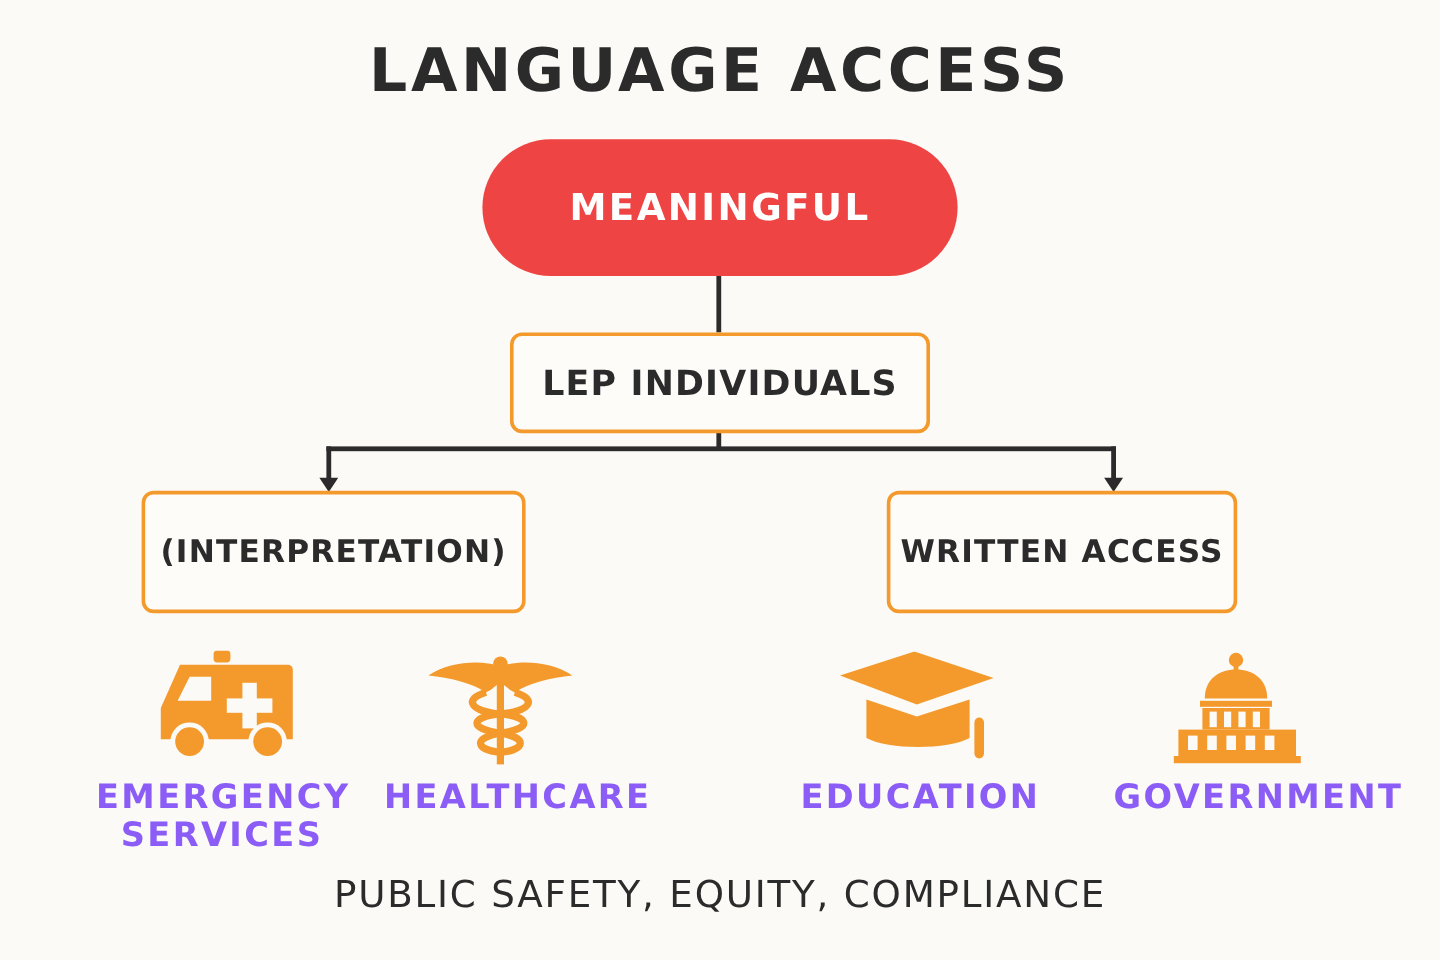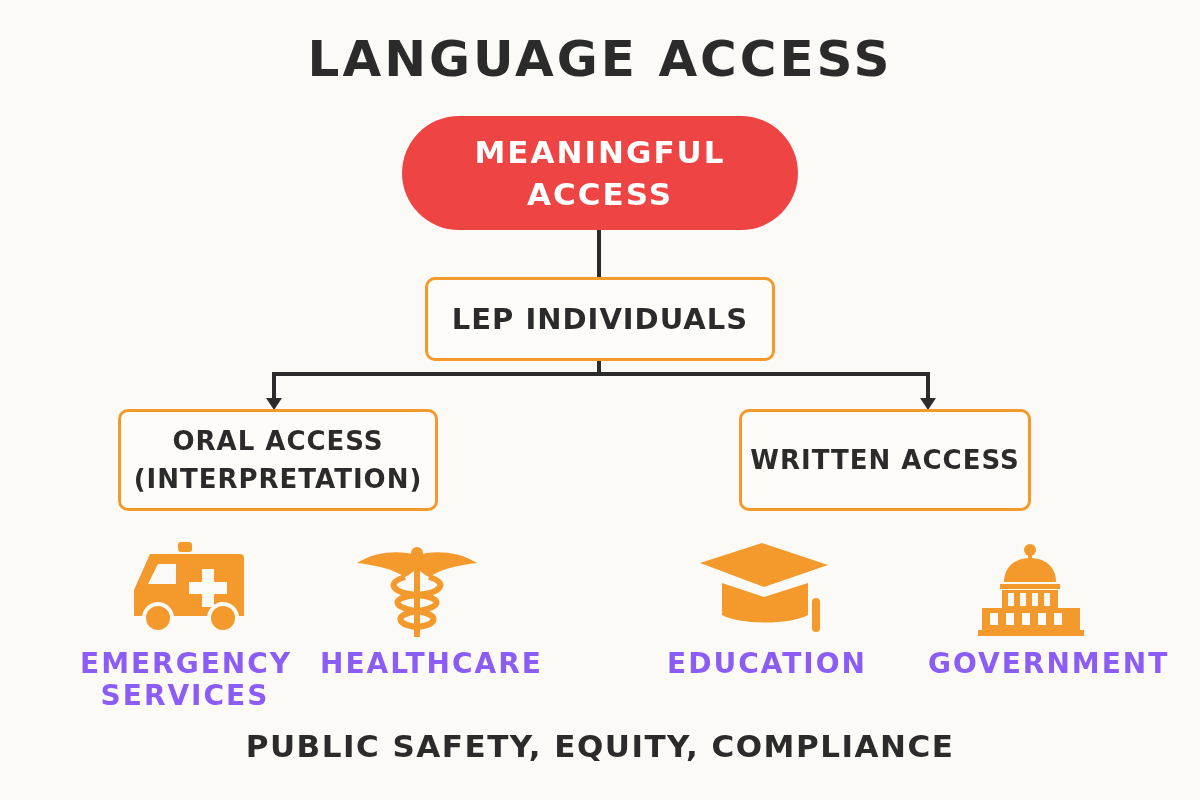--- a/index.html
+++ b/index.html
@@ -11,51 +11,49 @@
           display:flex; flex-direction:column; align-items:center; justify-content:center;
           color:#fff; font-weight:bold; font-size:31px; letter-spacing:2px; line-height:42px; }
   .box { border:3px solid #f49a2c; border-radius:10px; background:#fdfcf9; box-sizing:border-box;
          display:flex; flex-direction:column; align-items:center; justify-content:center;
          font-weight:bold; color:#2b2b2b; }
   .lep { left:425px; top:277px; width:350px; height:84px; font-size:29px; letter-spacing:1px; }
   .oral { left:118px; top:409px; width:320px; height:102px; font-size:26px; line-height:38px; letter-spacing:1px; }
   .written { left:739px; top:409px; width:292px; height:102px; font-size:26px; line-height:38px; letter-spacing:1px; }
   .line { background:#2b2b2b; }
   .lbl { text-align:center; font-weight:bold; font-size:28px; letter-spacing:2px; color:#8b5cf6; line-height:32px; }
-  .footer { left:0; width:1200px; top:728px; text-align:center; font-size:31px; font-weight:bold; letter-spacing:1.5px; color:#2b2b2b; }
+  .footer { left:0; width:1200px; top:728px; text-align:center; font-size:31px; font-weight:normal; letter-spacing:1.5px; color:#2b2b2b; }
   svg { display:block; }
 </style>
 </head>
 <body>
 
 <div class="abs title">LANGUAGE ACCESS</div>
 
 <div class="abs pill">
   <span>MEANINGFUL</span>
-  <span>ACCESS</span>
 </div>
 
 <div class="abs line" style="left:597px;top:230px;width:4px;height:47px;"></div>
 <div class="abs line" style="left:597px;top:345px;width:4px;height:30px;"></div>
 <div class="abs line" style="left:272px;top:372px;width:658px;height:4px;"></div>
 <div class="abs line" style="left:272px;top:372px;width:4px;height:30px;"></div>
 <div class="abs line" style="left:926px;top:372px;width:4px;height:30px;"></div>
 <svg class="abs" style="left:266px;top:398px;" width="16" height="12">
     <polygon points="0,0 16,0 8,12" fill="#2b2b2b"></polygon>
   </svg>
 <svg class="abs" style="left:920px;top:398px;" width="16" height="12">
     <polygon points="0,0 16,0 8,12" fill="#2b2b2b"></polygon>
   </svg>
 
 <div class="abs box lep">
   <span>LEP INDIVIDUALS</span>
 </div>
 
 <div class="abs box oral">
-  <span>ORAL ACCESS</span>
   <span>(INTERPRETATION)</span>
 </div>
 
 <div class="abs box written">
   <span>WRITTEN ACCESS</span>
 </div>
 
 <svg class="abs" style="left:128px;top:542px;" width="120" height="92" viewBox="0 0 120 92">
   <rect x="50" y="0" width="14" height="10" rx="3" fill="#f49a2c"></rect>
   <path d="M22 12 H112 a4 4 0 0 1 4 4 V74 H6 V48 L22 12 Z" fill="#f49a2c"></path>

